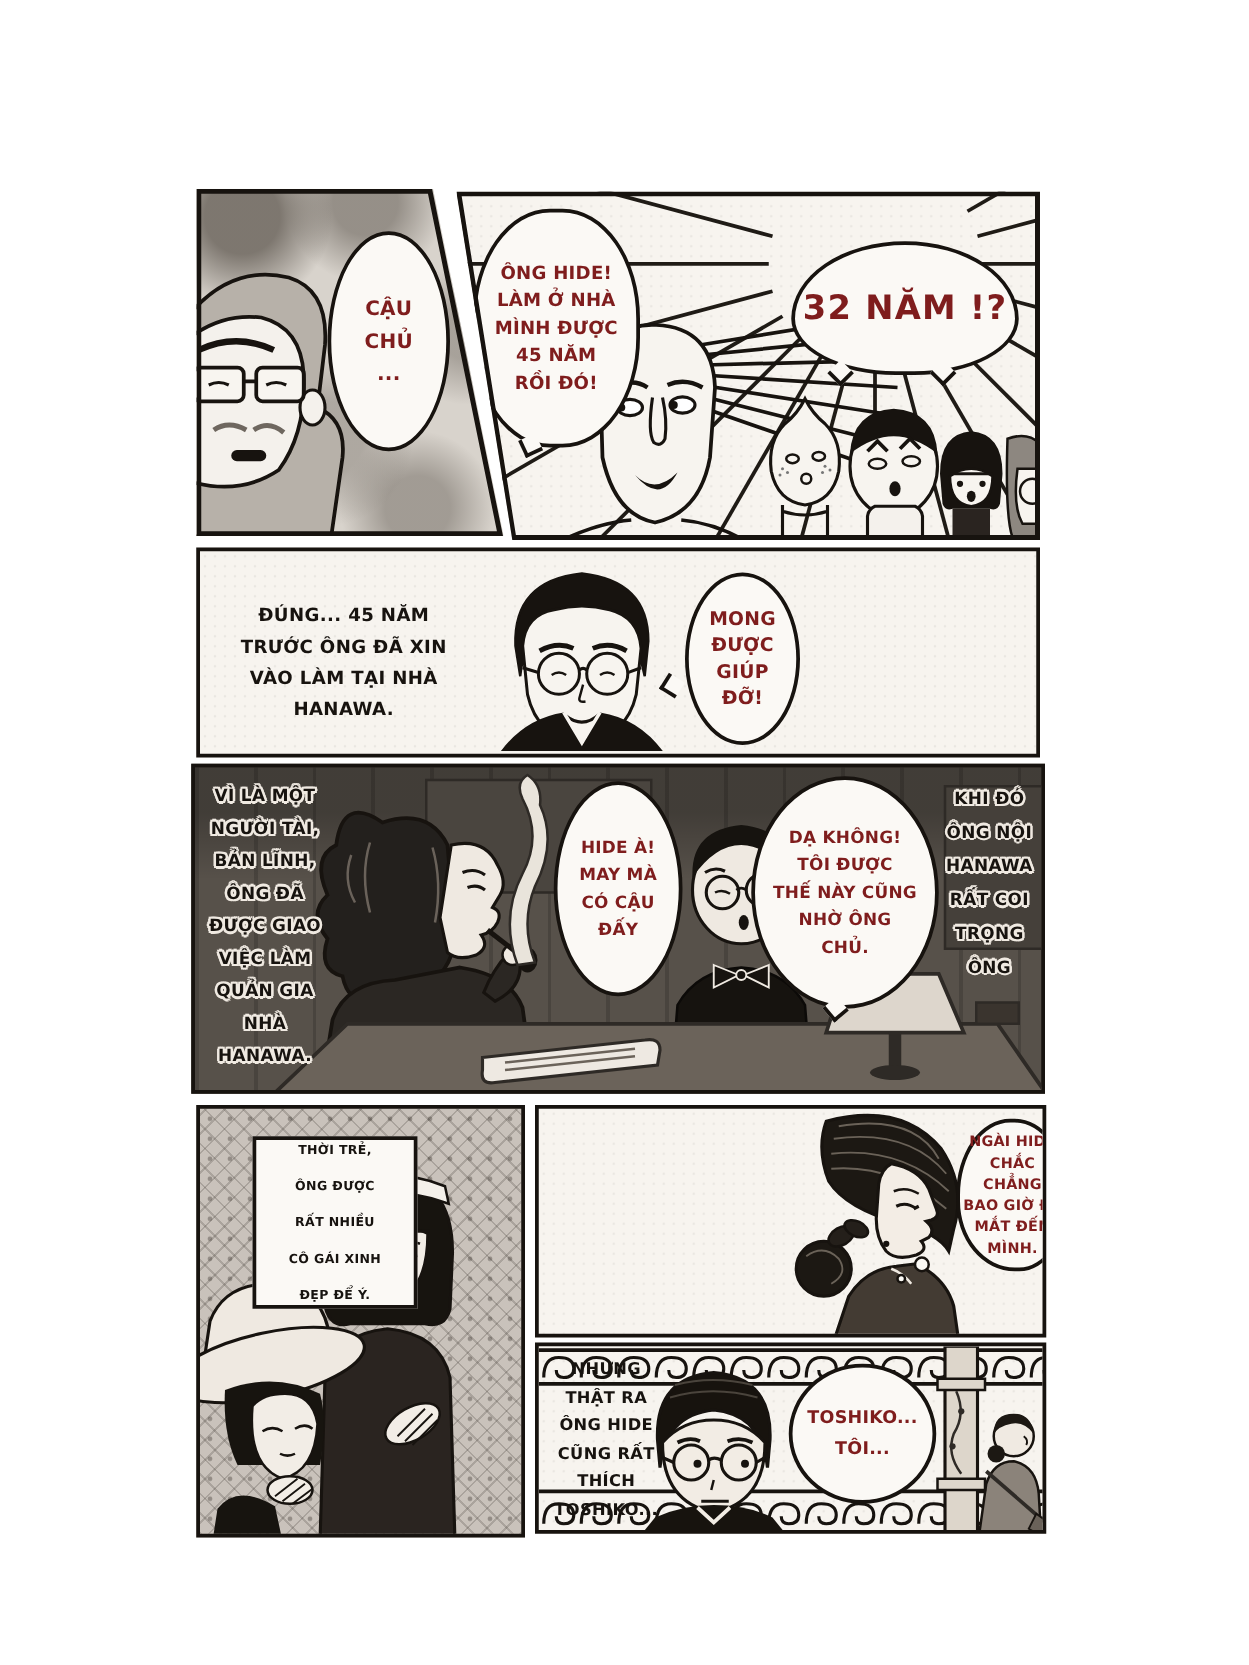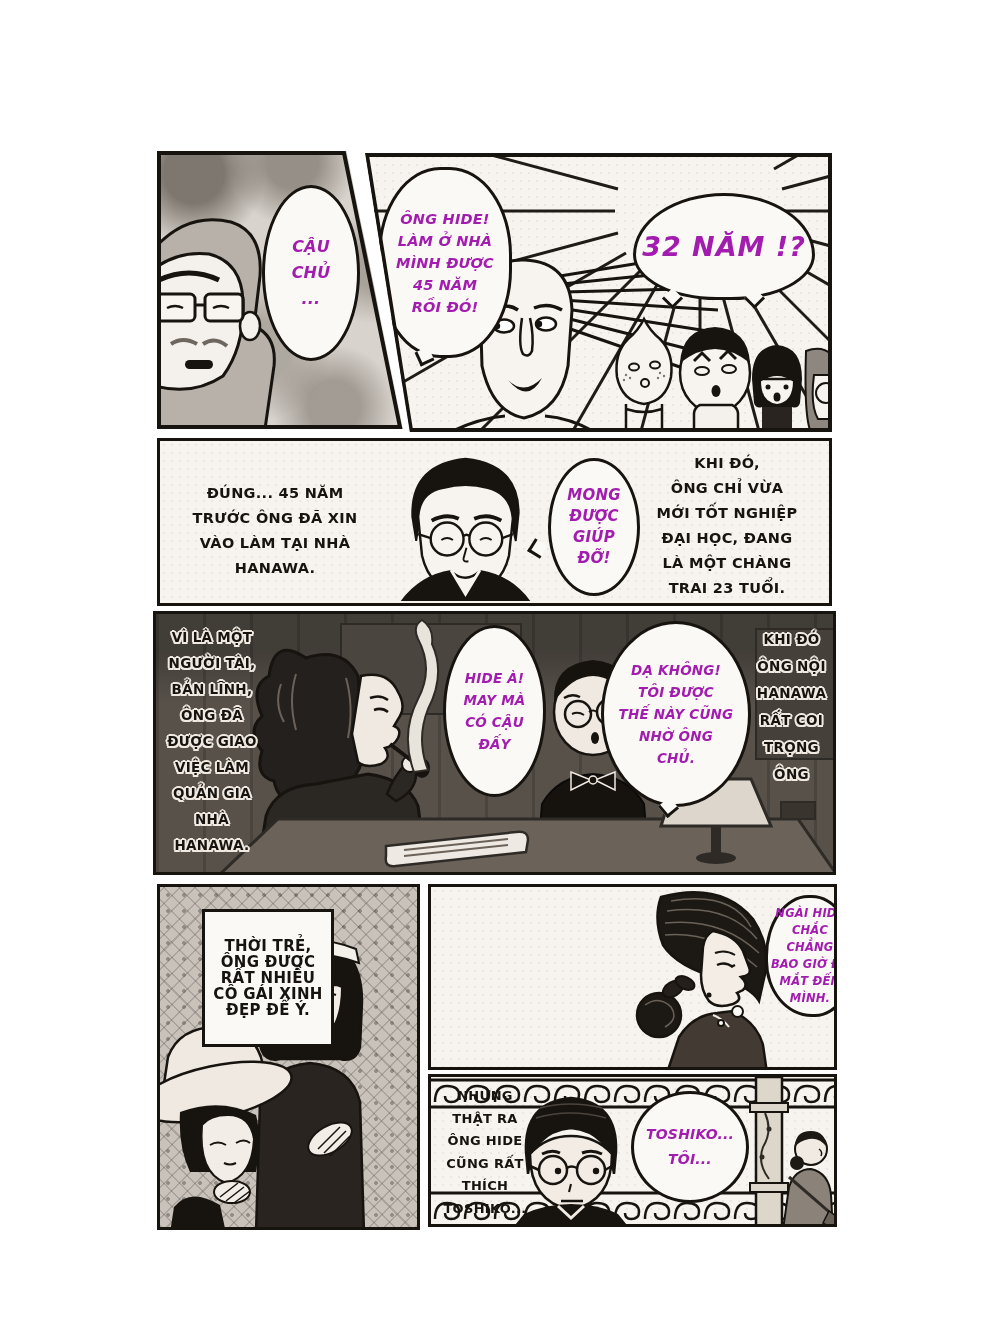--- a/index.html
+++ b/index.html
@@ -12,21 +12,21 @@
   .art { position:absolute; z-index:2; }
 
   .speck { background-image: radial-gradient(circle, rgba(23,19,15,0.06) 1px, transparent 1.3px); background-size: 8px 8px; }
 
   .caption { position:absolute; z-index:4; font-weight:bold; color:#17130f; text-align:center; letter-spacing:.3px; }
   .halo { text-shadow:-2px 0 0 #efe9e1, 2px 0 0 #efe9e1, 0 -2px 0 #efe9e1, 0 2px 0 #efe9e1,
           -1.5px -1.5px 0 #efe9e1, 1.5px 1.5px 0 #efe9e1, -1.5px 1.5px 0 #efe9e1, 1.5px -1.5px 0 #efe9e1; }
 
   .bubble { position:absolute; z-index:5; background:#fbf9f5; border:3px solid #17130f;
             display:flex; align-items:center; justify-content:center; text-align:center;
-            font-weight:bold; color:#a21caf; letter-spacing:.2px;font-style:italic; }
+            font-weight:bold; color:#7f1d1d; letter-spacing:.2px; }
   .ellipse { border-radius:50%; }
   .tail { position:absolute; z-index:6; width:15px; height:15px; background:#fbf9f5;
           border-left:3px solid #17130f; border-bottom:3px solid #17130f; }
   .tcirc { position:absolute; z-index:6; background:#fbf9f5; border:2.5px solid #17130f; border-radius:50%; }
 
   .capbox { position:absolute; z-index:5; background:#fbf9f5; border:3px solid #17130f;
             display:flex; align-items:center; justify-content:center; text-align:center;
             font-weight:bold; color:#17130f; }
 
   
@@ -170,23 +170,20 @@
       <path d="M50,94 Q56,90 62,94 M90,94 Q96,90 102,94" fill="none" stroke="#17130f" stroke-width="2"></path>
       <path d="M76,102 L73,113 Q72,117 78,116" fill="none" stroke="#17130f" stroke-width="2"></path>
       <path d="M62,128 Q76,139 90,126" fill="none" stroke="#17130f" stroke-width="2.5"></path>
       <path d="M8,157 Q28,130 60,125 L75,150 L90,125 Q122,130 142,157 Z" fill="#17130f"></path>
       <path d="M60,125 L75,150 L90,125" fill="none" stroke="#f7f4ef" stroke-width="3"></path>
     </svg>
     <div class="bubble ellipse" style="left:388px; top:17px; width:92px; height:138px; font-size:15px; line-height:21px;">
         <div>MONG<br>ĐƯỢC<br>GIÚP<br>ĐỠ!</div>
       </div>
     <div class="tail" style="left:370px; top:100px; transform:rotate(32deg);"></div>
-    <div class="caption" style="left:462px; top:10px; width:210px; font-size:14.5px; line-height:25px;">
-        <div>KHI ĐÓ,<br>ÔNG CHỈ VỪA<br>MỚI TỐT NGHIỆP<br>ĐẠI HỌC, ĐANG<br>LÀ MỘT CHÀNG<br>TRAI 23 TUỔI.</div>
-      </div>
   </div>
 
   <div id="p3" class="panel rect" style="left:153px; top:611px; width:683px; height:264px;">
     <svg class="art" style="left:0; top:0;" width="683" height="264" viewBox="0 0 683 264">
       <rect x="600" y="15" width="80" height="130" fill="#45403a" stroke="#2e2a26" stroke-width="2"></rect>
       <rect x="185" y="10" width="180" height="90" fill="#4a453f" stroke="#2e2a26" stroke-width="2"></rect>
 
       <path d="M150,44 Q118,22 113,62 Q93,72 106,102 Q90,117 106,137 Q98,162 118,167 Q123,192 148,187 L190,172 Q212,152 207,122 L202,62 Q187,32 150,44 Z" fill="#23201d" stroke="#17130f" stroke-width="3"></path>
       <path d="M125,70 Q118,90 128,108 M140,60 Q132,86 140,116 M190,64 Q198,92 192,124" fill="none" stroke="#6a625a" stroke-width="2"></path>
       <path d="M205,62 Q232,56 242,78 Q250,92 244,102 L238,112 Q246,115 242,124 Q238,132 229,134 Q236,144 225,150 Q210,155 202,148 L196,120 Z" fill="#efe9e1" stroke="#17130f" stroke-width="2.5"></path>
@@ -253,21 +250,21 @@
       <path d="M8,170 Q20,138 62,140 Q100,145 104,185 L106,198 L2,210 Z" fill="#efe9e1" stroke="#17130f" stroke-width="2.5"></path>
       <ellipse cx="55" cy="205" rx="78" ry="26" transform="rotate(-12 55 205)" fill="#efe9e1" stroke="#17130f" stroke-width="2.5"></ellipse>
       <path d="M20,225 Q18,260 30,285 L96,285 Q102,250 96,228 Q60,210 20,225 Z" fill="#17140f"></path>
       <path d="M42,238 Q38,286 66,296 Q92,290 94,252 Q90,228 68,228 Q50,228 42,238 Z" fill="#f2ede6" stroke="#17130f" stroke-width="2"></path>
       <path d="M50,258 Q58,253 66,258 M76,256 Q84,251 90,256" fill="none" stroke="#17130f" stroke-width="2"></path>
       <path d="M64,276 Q70,279 76,276" fill="none" stroke="#17130f" stroke-width="2"></path>
       <ellipse cx="72" cy="305" rx="18" ry="11" fill="#f2ede6" stroke="#17130f" stroke-width="2"></ellipse>
       <path d="M60,310 L78,296 M66,314 L84,300 M74,316 L90,304" stroke="#17130f" stroke-width="1.5"></path>
       <path d="M10,346 L14,320 Q30,300 60,318 L66,346 Z" fill="#17140f"></path>
     </svg>
-    <div class="capbox" style="left:42px; top:22px; width:132px; height:138px; font-size:15px; line-height:16px; letter-spacing:.3px;">
+    <div class="capbox" style="left:42px; top:22px; width:132px; height:138px; font-size:10px; line-height:29px; letter-spacing:.3px;">
         <div>THỜI TRẺ,<br>ÔNG ĐƯỢC<br>RẤT NHIỀU<br>CÔ GÁI XINH<br>ĐẸP ĐỂ Ý.</div>
       </div>
   </div>
 
   <div id="p5" class="panel rect speck" style="left:428px; top:884px; width:409px; height:186px;">
     <svg class="art" style="left:170px; top:0;" width="200" height="186" viewBox="0 0 200 186">
       <path d="M60,10 Q120,-6 152,32 Q172,62 162,96 L158,114 Q150,100 120,92 Q76,80 62,58 Q52,32 60,10 Z" fill="#1c1813" stroke="#17130f" stroke-width="2.5"></path>
       <path d="M70,14 Q130,4 150,40 M66,24 Q126,16 156,52 M64,36 Q120,30 158,66 M64,48 Q114,44 156,80" fill="none" stroke="#6a6258" stroke-width="1.5"></path>
       <circle cx="58" cy="128" r="22" fill="#1c1813" stroke="#17130f" stroke-width="2.5"></circle>
       <path d="M44,118 Q58,108 70,120 Q78,132 64,140" fill="none" stroke="#6a6258" stroke-width="1.5"></path>

